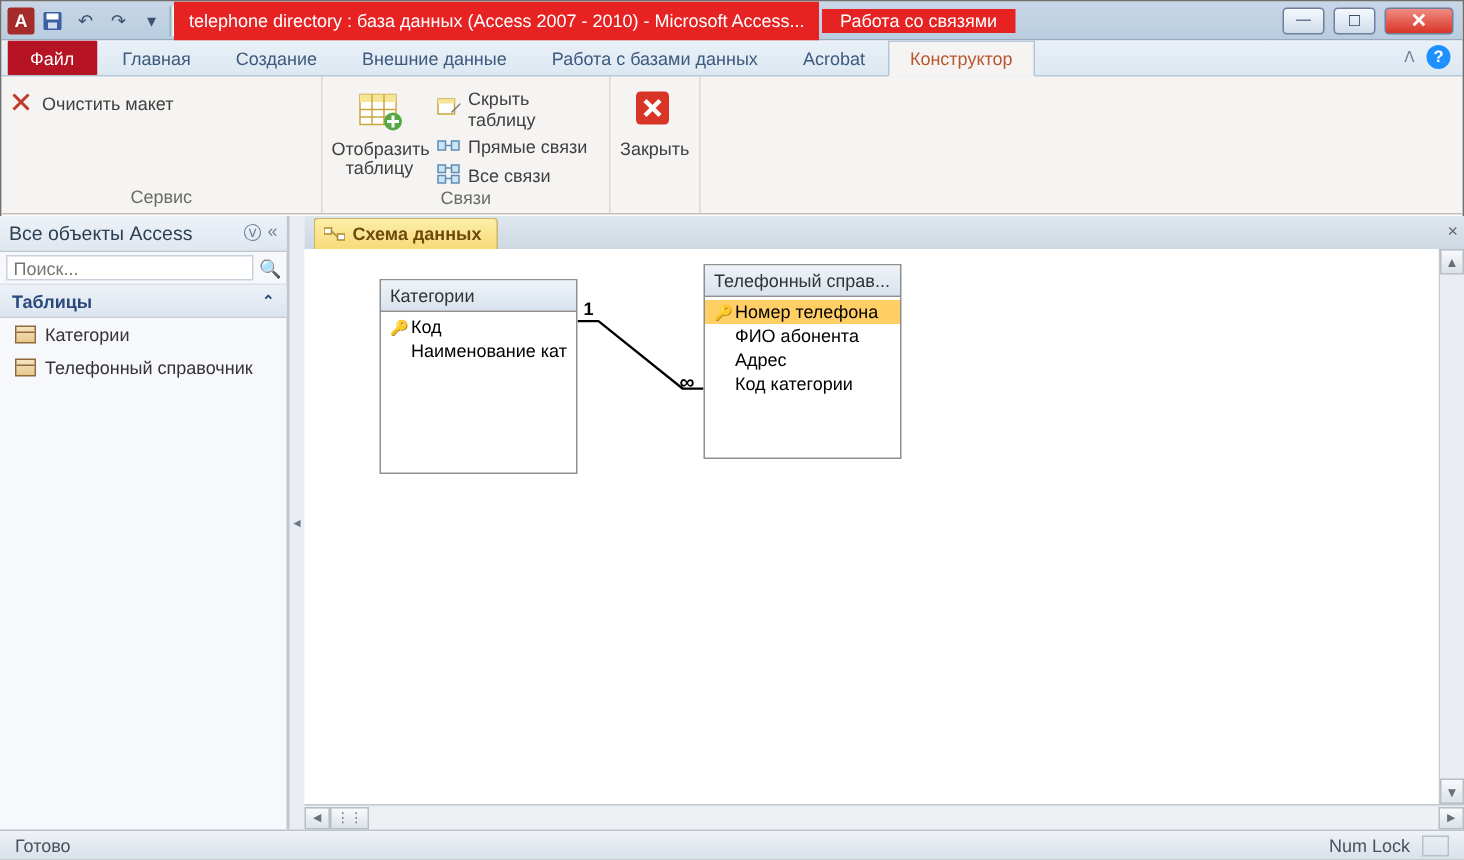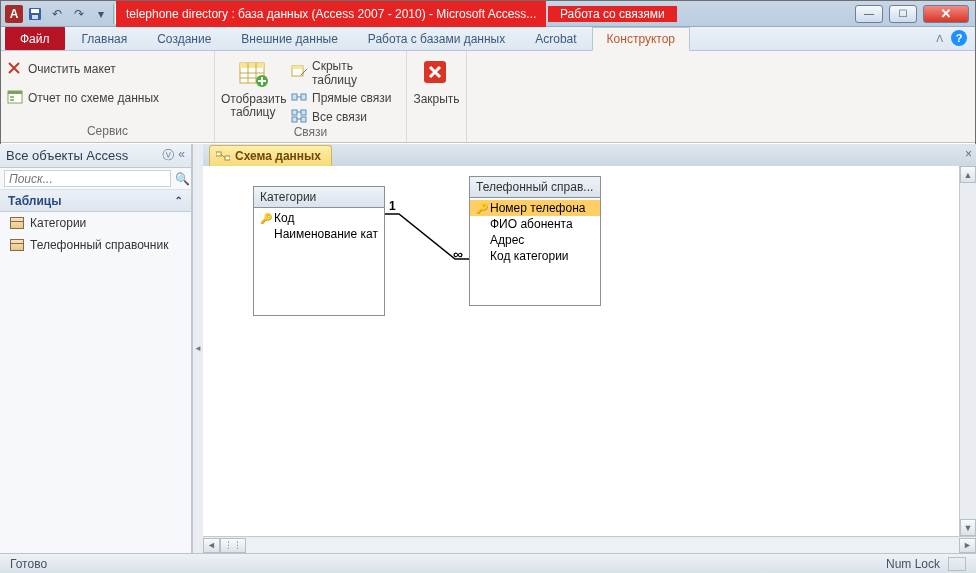--- a/index.html
+++ b/index.html
@@ -40,21 +40,21 @@
 .smallbtn { display: flex; align-items: center; gap: 5px; color: #3f3f3f; }
 .smallbtn .sicon { width: 16px; height: 16px; flex: none; }
 
 
 .docarea { position: absolute; top: 144px; bottom: 20px; left: 0; right: 0; display: flex; background: #d6dfe8; }
 .navpane { width: 192px; background: #f6f8fb; border-right: 1px solid #c0c7ce; display: flex; flex-direction: column; }
 .nav-header { height: 24px; display: flex; align-items: center; justify-content: space-between; padding: 0 6px; border-bottom: 1px solid #c0c7ce; background: linear-gradient(#edf2f8,#dfe7ef); }
 .nav-header .nhtitle { color: #2c3e50; font-size: 13px; }
 .nav-header .nhbtns { display: flex; gap: 4px; color: #6d7e97; }
 .nav-search { height: 22px; display: flex; align-items: center; border-bottom: 1px solid #dce1e7; padding: 0 4px; gap: 4px; }
-.nav-search input { flex: 1; border: 1px solid #c9d1da; background: #fff; height: 17px; font-style: italic; color: #888; padding: 0 4px; }
+.nav-search input { flex: 1; border: 1px solid #c9d1da; background: #fff; height: 17px; color: #888; padding: 0 4px; }
 .nav-section { height: 22px; display: flex; align-items: center; justify-content: space-between; background: linear-gradient(#ecf1f7,#dde5ee); border-bottom: 1px solid #c6cfd8; padding: 0 8px; color: #2a4a7d; font-weight: 600; }
 .nav-item { height: 22px; display: flex; align-items: center; gap: 6px; padding: 0 10px; color: #333; }
 .nav-item .tbl-icon { width: 14px; height: 12px; border: 1px solid #8c6a3c; background: linear-gradient(#f7e3c2,#e8c98b); position: relative; }
 .nav-item .tbl-icon::before { content: ""; position: absolute; left: 0; right: 0; top: 3px; height: 1px; background: #8c6a3c; }
 .nav-collapse { width: 11px; background: #e9edf2; border-left: 1px solid #c0c7ce; display: flex; align-items: center; justify-content: center; color: #6b7a8b; font-size: 8px; }
 
 .workspace { flex: 1; display: flex; flex-direction: column; background: #fff; }
 .doctabs { height: 22px; background: linear-gradient(#dfe7ee,#cdd8e2); display: flex; align-items: flex-end; padding-left: 6px; position: relative; }
 .doctab { background: linear-gradient(#fcefa8,#f7da7a); border: 1px solid #d0b465; border-bottom: none; padding: 3px 10px 3px 6px; display: flex; align-items: center; gap: 5px; color: #6e4a0b; font-weight: bold; border-radius: 3px 3px 0 0; }
 .doctab .schema-icon { width: 14px; height: 12px; }
@@ -134,31 +134,20 @@
     <div class="rgroup-body">
       <div class="smallbtns" style="padding-top:6px">
         <div class="smallbtn">
           <span class="sicon">
               <svg width="14" height="14">
                 <path d="M2 2 L12 12 M12 2 L2 12" stroke="#c0392b" stroke-width="2"></path>
               </svg>
             </span>
           <span>Очистить макет</span>
         </div>
-        <div class="smallbtn" style="margin-top:10px">
-          <span class="sicon">
-              <svg width="16" height="14">
-                <rect x="1" y="1" width="14" height="12" fill="#fff" stroke="#7ea25c"></rect>
-                <rect x="1" y="1" width="14" height="3" fill="#7ea25c"></rect>
-                <rect x="3" y="6" width="4" height="2" fill="#9bbd7a"></rect>
-                <rect x="3" y="9" width="4" height="2" fill="#9bbd7a"></rect>
-              </svg>
-            </span>
-          <span>Отчет по схеме данных</span>
-        </div>
       </div>
     </div>
     <div class="rgroup-title">Сервис</div>
   </div>
 
   <div class="rgroup" style="width:192px">
     <div class="rgroup-body">
       <div class="bigbtn">
         <div class="bicon">
             <svg width="34" height="34">

